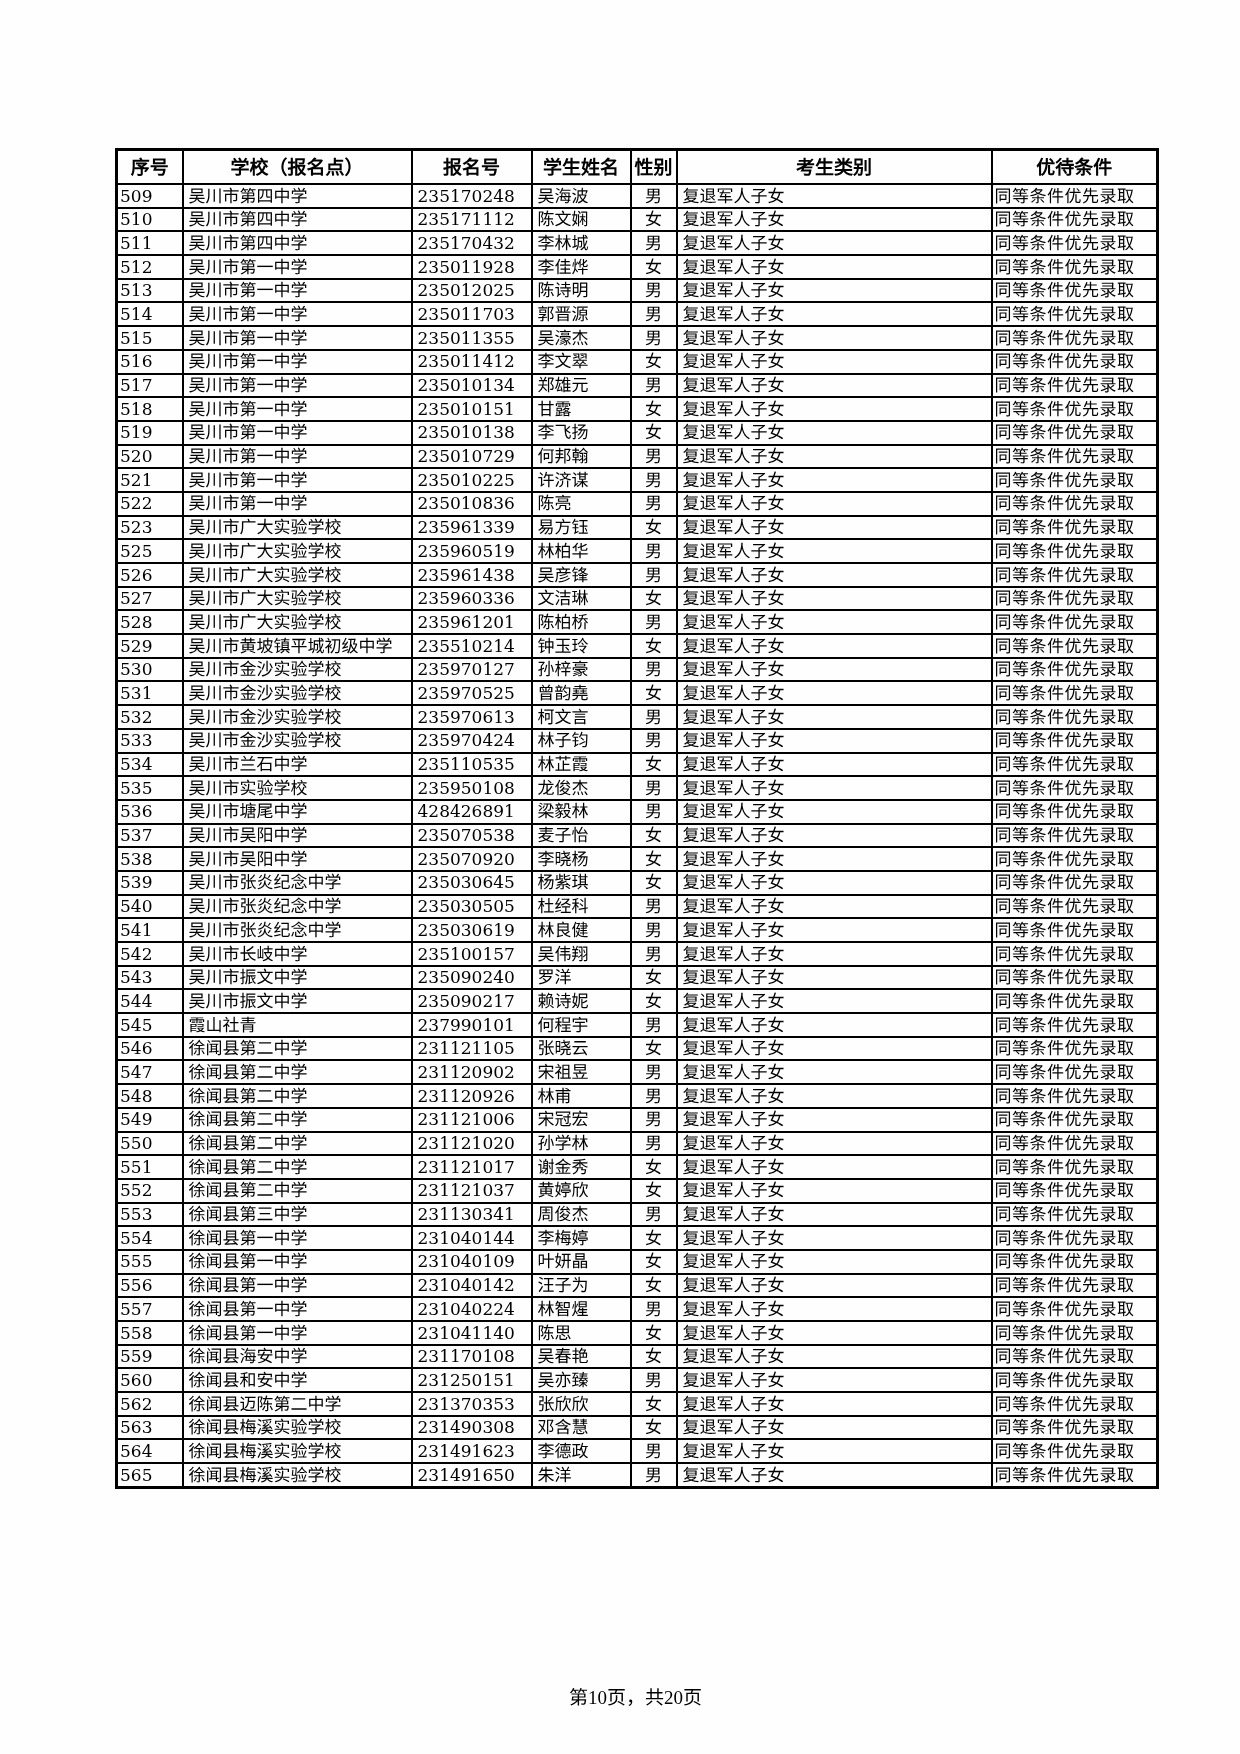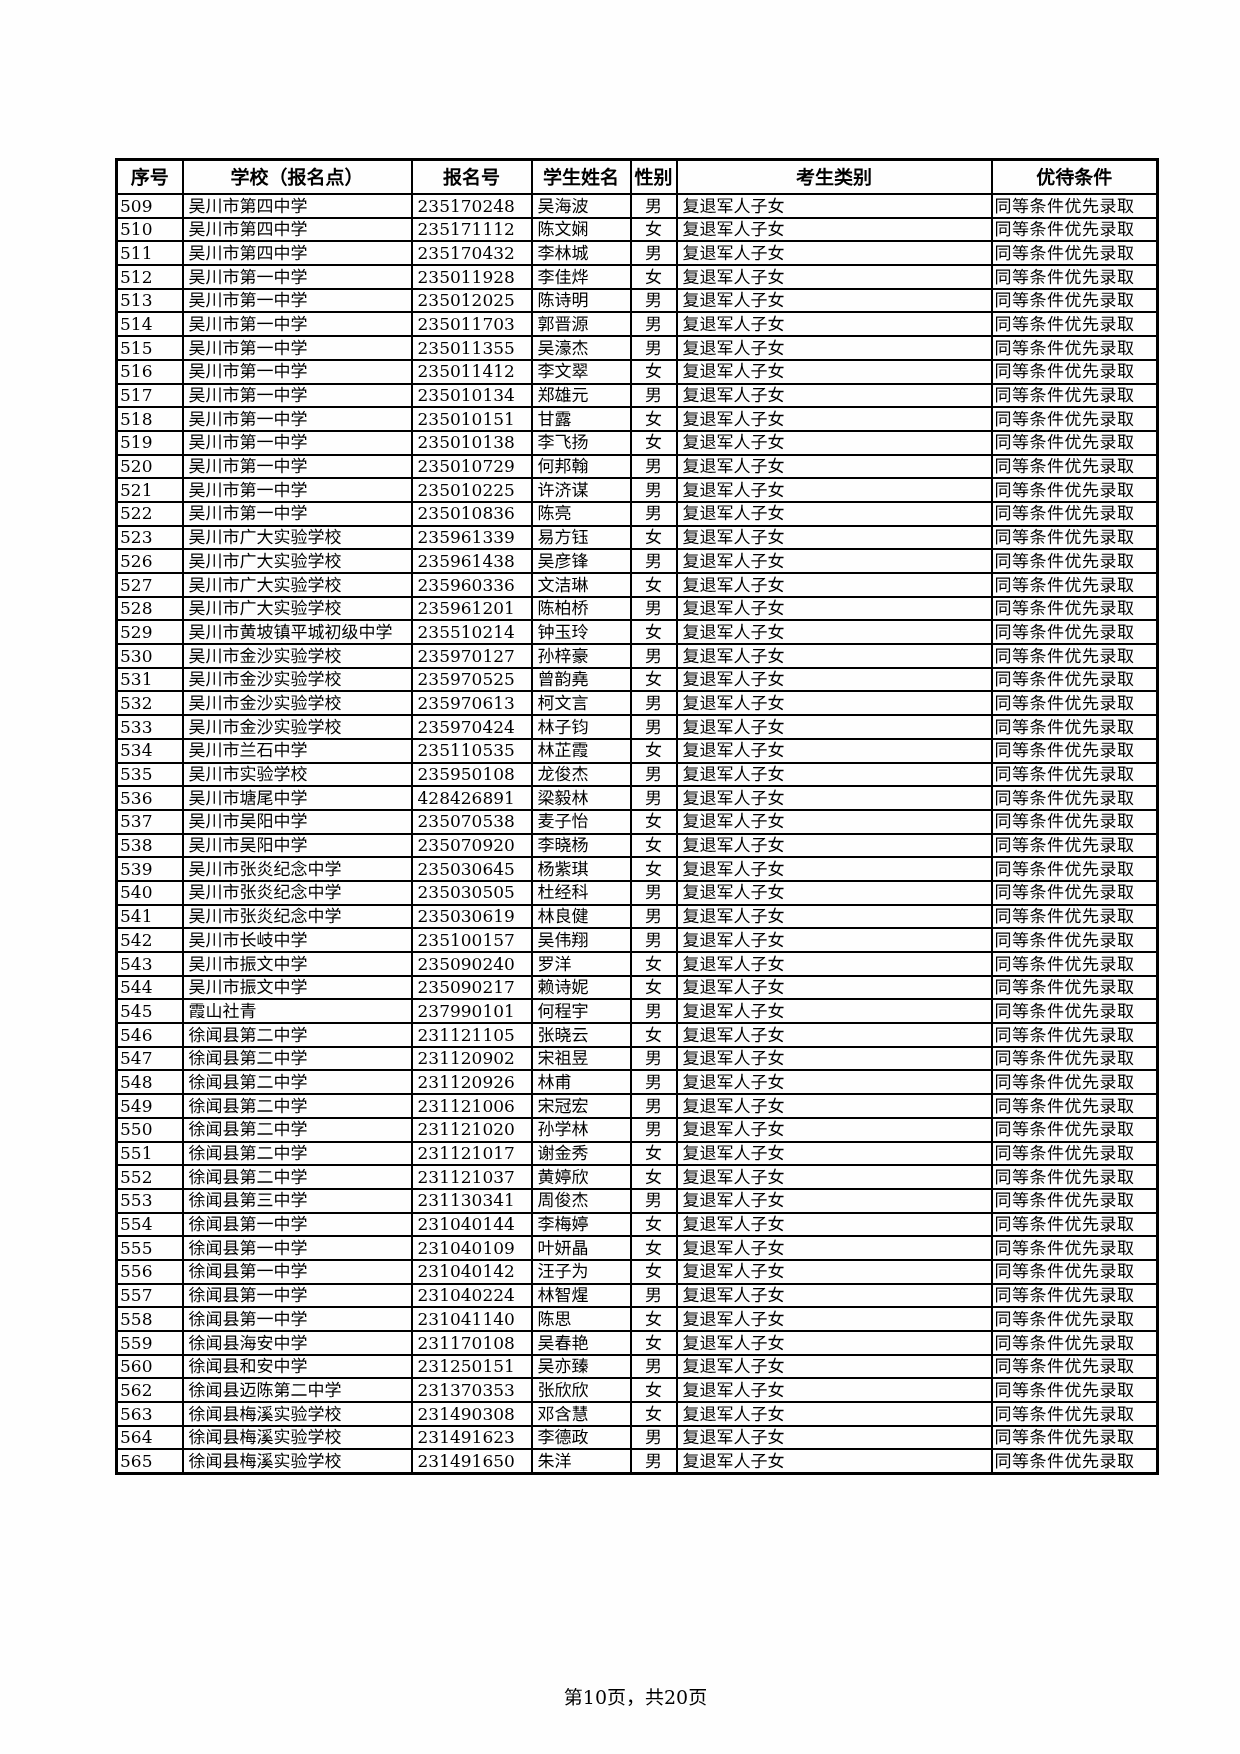--- a/index.html
+++ b/index.html
@@ -13,21 +13,21 @@
     height: 1754px;
     margin: 0 auto;
     background: #fefefe;
     font-family: "DejaVu Serif", "Liberation Serif", serif;
     color: #000;
     overflow: hidden;
   }
   table.roster {
     position: absolute;
     left: 115px;
-    top: 158px;
+    top: 148px;
     width: 1041px;
     border-collapse: collapse;
     table-layout: fixed;
     border: 3px solid #000;
   }
   table.roster th,
   table.roster td {
     border: 2px solid #000;
     padding: 0 5px;
     overflow: hidden;
@@ -50,20 +50,21 @@
   table.roster td.c0 { text-align: left; padding: 0 2px; }
   table.roster td.c4 { text-align: center; padding: 0 2px; }
   table.roster td.c6 { padding: 0 2px; letter-spacing: 0.5px; margin-left: 32px; }
   .footer {
     position: absolute;
     top: 1682px;
     left: 115px;
     width: 1041px;
     text-align: center;
     font-size: 19px;
+    font-family: Liberation Serif, serif;
   }
 </style>
 </head>
 <body>
 
 <div class="page">
 
   <table class="roster">
     <colgroup>
       <col style="width:66px">
@@ -215,20 +216,29 @@
         <tr>
           <td class="c0">523</td>
           <td class="c1">吴川市广大实验学校</td>
           <td class="c2">235961339</td>
           <td class="c3">易方钰</td>
           <td class="c4">女</td>
           <td class="c5">复退军人子女</td>
           <td class="c6">同等条件优先录取</td>
         </tr>
         <tr>
+          <td class="c0">525</td>
+          <td class="c1">吴川市广大实验学校</td>
+          <td class="c2">235960519</td>
+          <td class="c3">林柏华</td>
+          <td class="c4">男</td>
+          <td class="c5">复退军人子女</td>
+          <td class="c6">同等条件优先录取</td>
+        </tr>
+        <tr>
           <td class="c0">526</td>
           <td class="c1">吴川市广大实验学校</td>
           <td class="c2">235961438</td>
           <td class="c3">吴彦锋</td>
           <td class="c4">男</td>
           <td class="c5">复退军人子女</td>
           <td class="c6">同等条件优先录取</td>
         </tr>
         <tr>
           <td class="c0">527</td>

